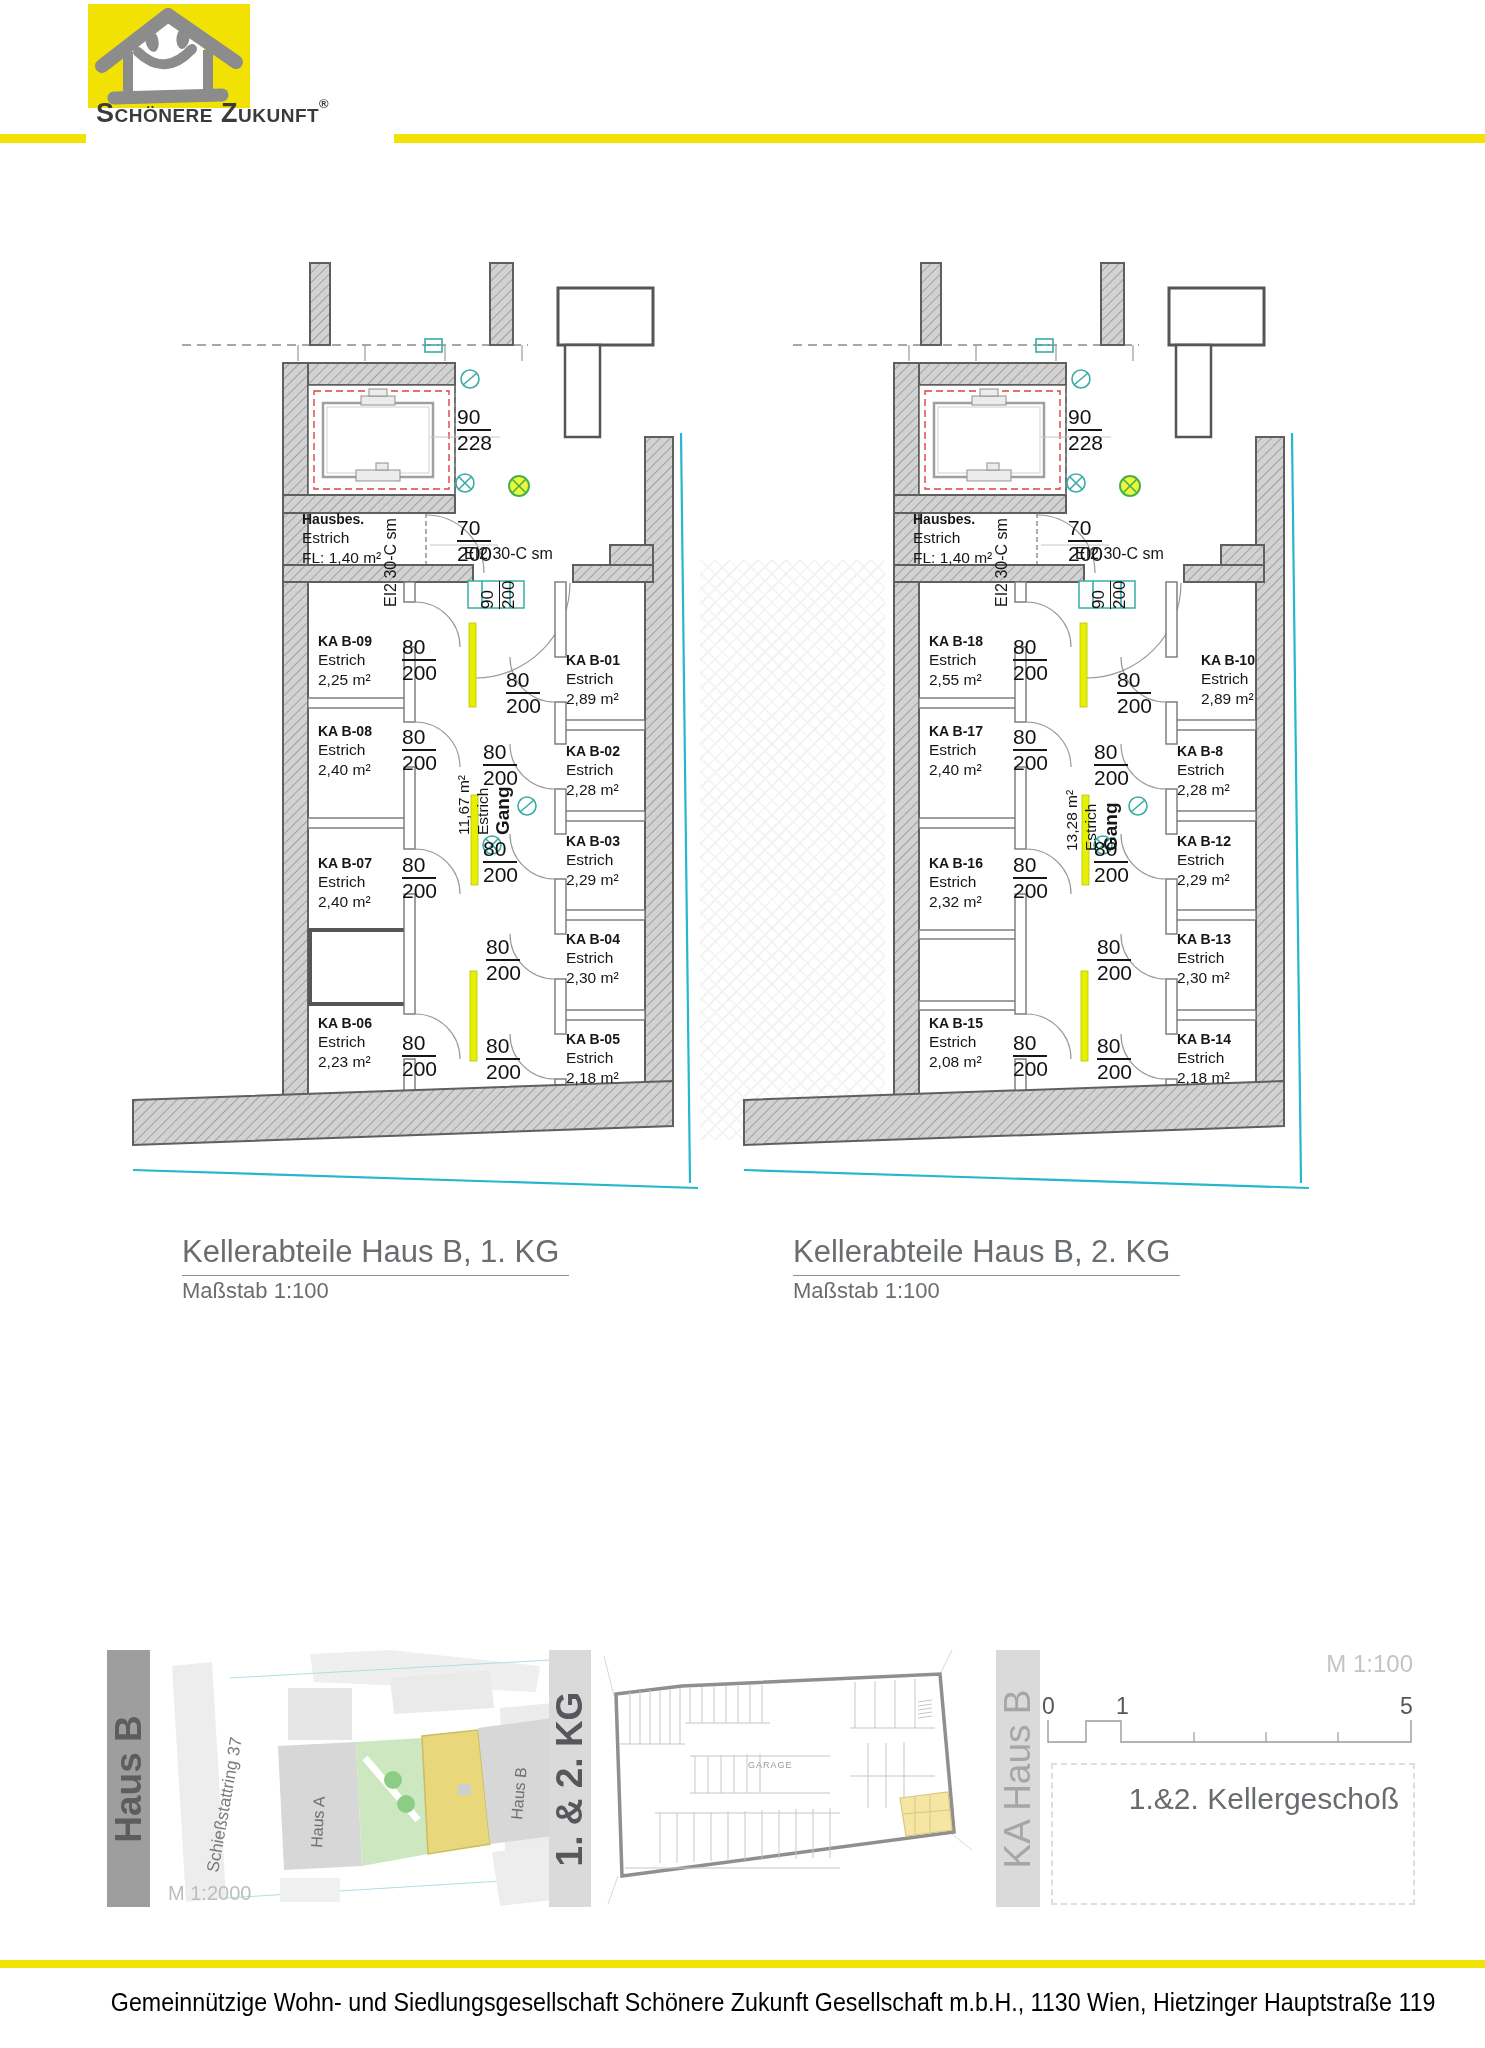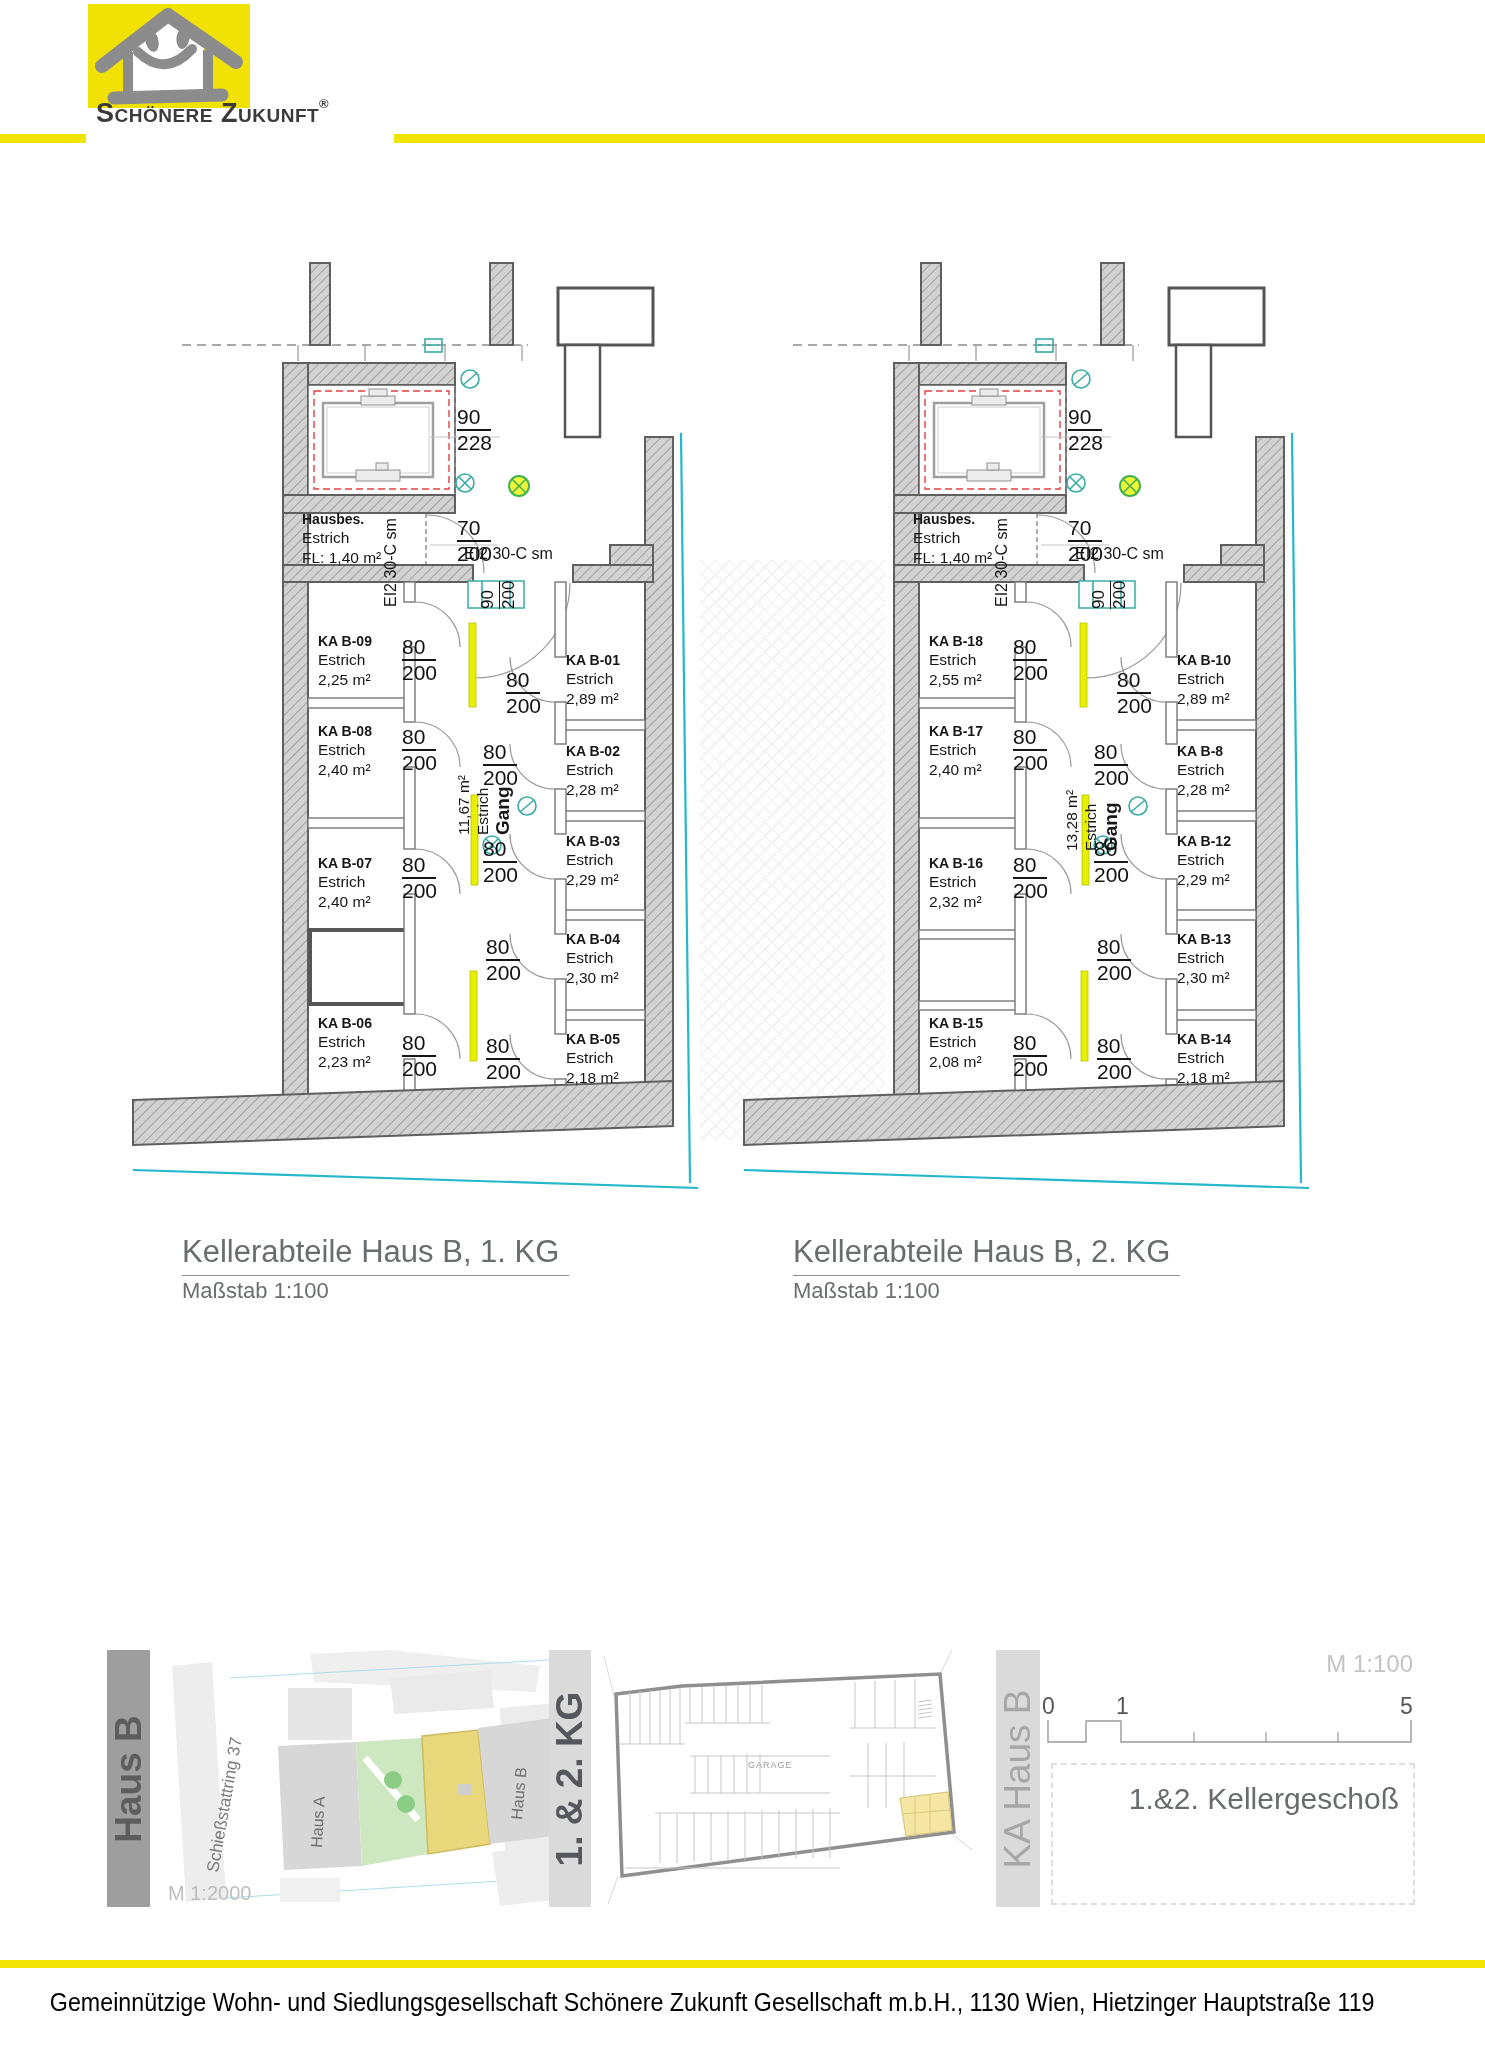--- a/index.html
+++ b/index.html
@@ -54,21 +54,21 @@
   .vbar--kg{left:549px;width:42px;background:#dadada;} .vbar--kg span{color:#55575c;}
   .vbar--ka{left:996px;width:44px;background:#dadada;} .vbar--ka span{color:#a6a6a6;font-weight:normal;}
   svg text{font-family:"Liberation Sans",sans-serif;}
   .m100{position:absolute;left:1230px;top:1650px;width:183px;text-align:right;
         font-size:24px;color:#c4c4c6;}
   .titlebox{position:absolute;left:1051px;top:1763px;width:364px;height:142px;
         border:2px dashed #dedede;box-sizing:border-box;text-align:right;
         padding:16px 14px 0 0;color:#696c6f;font-size:30px;line-height:1.22;}
   
   .footbar{position:absolute;left:0;top:1960px;width:1485px;height:8px;background:#F1E304;}
-  .footer{position:absolute;left:0;top:1988px;width:1485px;text-align:left;}
+  .footer{position:absolute;left:0;top:1988px;width:1485px;text-align:right;}
   .footer span{display:inline-block;transform:scaleX(.93);font-size:25px;color:#000;white-space:nowrap;}
 </style>
 </head>
 <body>
 
 <div class="page">
 
   <svg class="abs" style="left:88px;top:2px" width="185" height="110" viewBox="0 0 185 110">
     <rect x="0" y="2" width="162" height="104" fill="#f1e204"></rect>
     <circle cx="80" cy="46" r="32" fill="#fff"></circle>
@@ -403,21 +403,21 @@
         <div>Estrich</div>
         <div>2,32 m²</div>
       </div>
     <div class="dim" style="left:272px;top:598px"><span class="n">80</span><span class="d">200</span></div>
     <div class="lbl" style="left:188px;top:760px">
         <div class="rn">KA B-15</div>
         <div>Estrich</div>
         <div>2,08 m²</div>
       </div>
     <div class="dim" style="left:272px;top:776px"><span class="n">80</span><span class="d">200</span></div>
-    <div class="lbl" style="left:436px;top:397px">
+    <div class="lbl" style="left:460px;top:397px">
         <div class="rn">KA B-10</div>
         <div>Estrich</div>
         <div>2,89 m²</div>
       </div>
     <div class="dim" style="left:376px;top:413px"><span class="n">80</span><span class="d">200</span></div>
     <div class="lbl" style="left:436px;top:488px">
         <div class="rn">KA B-8</div>
         <div>Estrich</div>
         <div>2,28 m²</div>
       </div>

